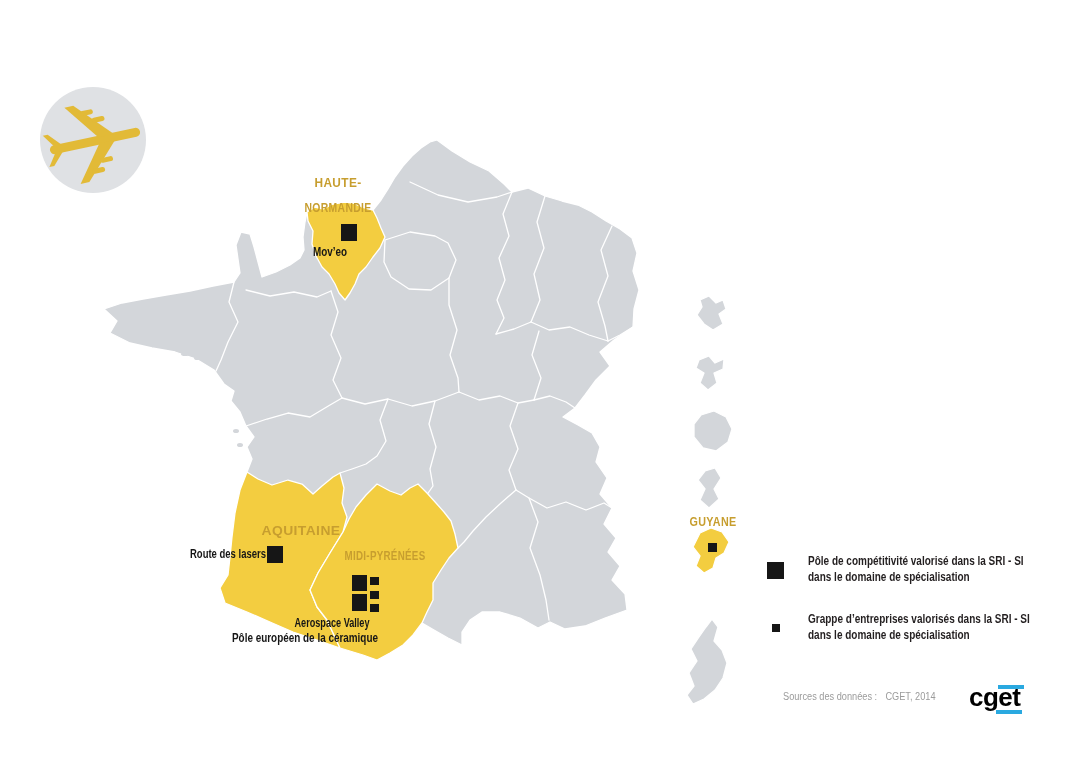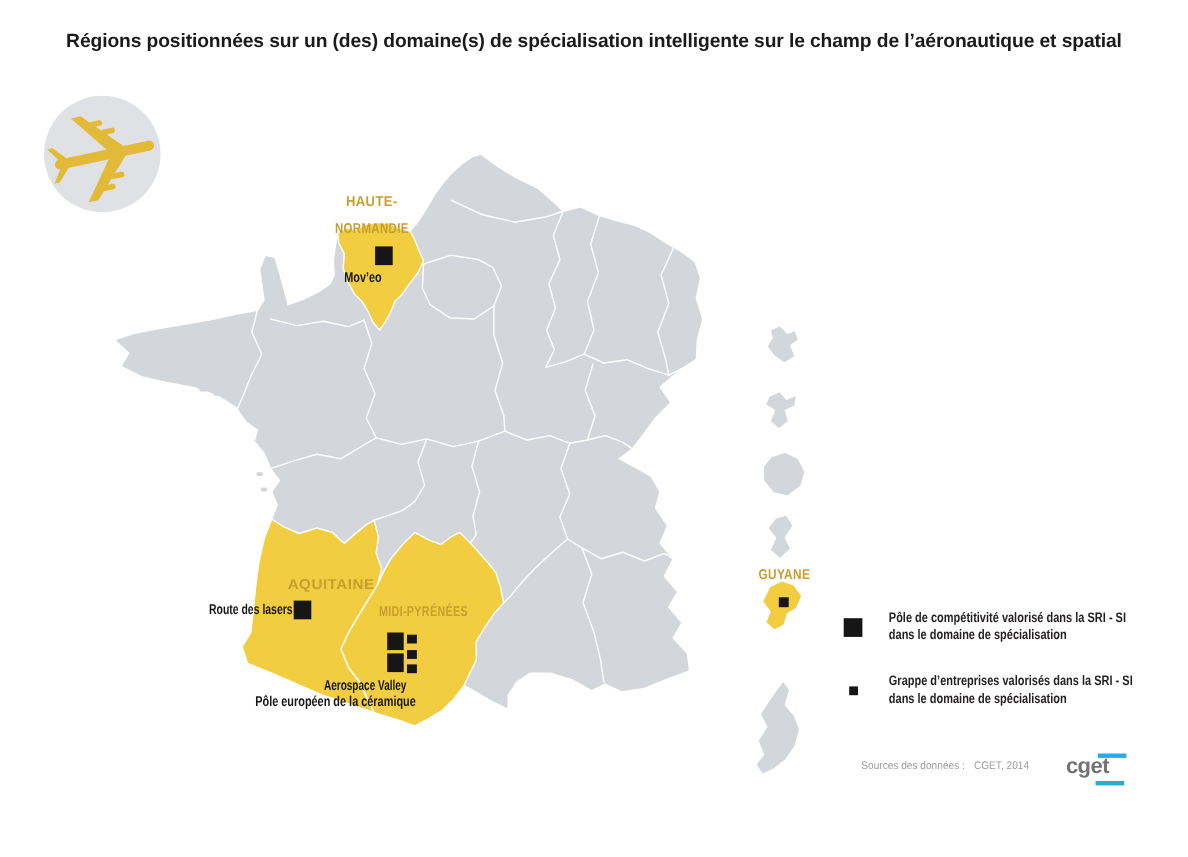--- a/index.html
+++ b/index.html
@@ -22,31 +22,30 @@
   .legend-item{position:relative;margin-bottom:26px;min-height:32px;}
   .sq-lg{position:absolute;left:1px;top:8px;width:17px;height:17px;background:#161616;}
   .sq-sm{position:absolute;left:6px;top:12px;width:8px;height:8px;background:#161616;}
   .legend-text{margin-left:42px;font-size:12.5px;font-weight:bold;color:#231f20;
                line-height:15.5px;white-space:nowrap;transform:scaleX(.8);transform-origin:0 0;}
   
   .source{position:absolute;left:783px;top:691px;font-size:10px;color:#9b9b9b;
           white-space:nowrap;transform:scaleX(.92);transform-origin:0 0;}
   .source .src-val{margin-left:9px;}
   .logo{position:absolute;left:969px;top:684px;width:62px;height:32px;}
-  .logo-text{position:absolute;left:0;top:0;font-size:20px;font-weight:bold;color:#737373;
+  .logo-text{position:absolute;left:0;top:0;font-size:26px;font-weight:bold;color:#000000;
              letter-spacing:-0.5px;line-height:26px;}
   .logo-bar-top{position:absolute;left:29px;top:1px;width:26px;height:3.5px;background:#2aa9e0;}
   .logo-bar-bottom{position:absolute;left:27px;top:26px;width:26px;height:3.5px;background:#2aa9e0;}
 </style>
 </head>
 <body>
 
 <div class="canvas">
 
-  <h1 class="title">Régions positionnées sur un (des) domaine(s) de spécialisation intelligente sur le champ de l’aéronautique et spatial</h1>
 
   <svg class="map-svg" viewBox="0 0 1080 779" aria-hidden="true">
 
     <g>
       <circle cx="93" cy="140" r="53" fill="#dfe1e4"></circle>
       <g transform="translate(95,141) rotate(-12)" fill="#e2ba37">
         <rect x="-46" y="-4.5" width="92" height="9" rx="4.5"></rect>
         <polygon points="20,-3 -14,-39 -23,-39 4,-3"></polygon>
         <polygon points="20,3 -14,39 -23,39 4,3"></polygon>
         <polygon points="-33,-3 -45,-16 -50,-16 -41,-3"></polygon>

